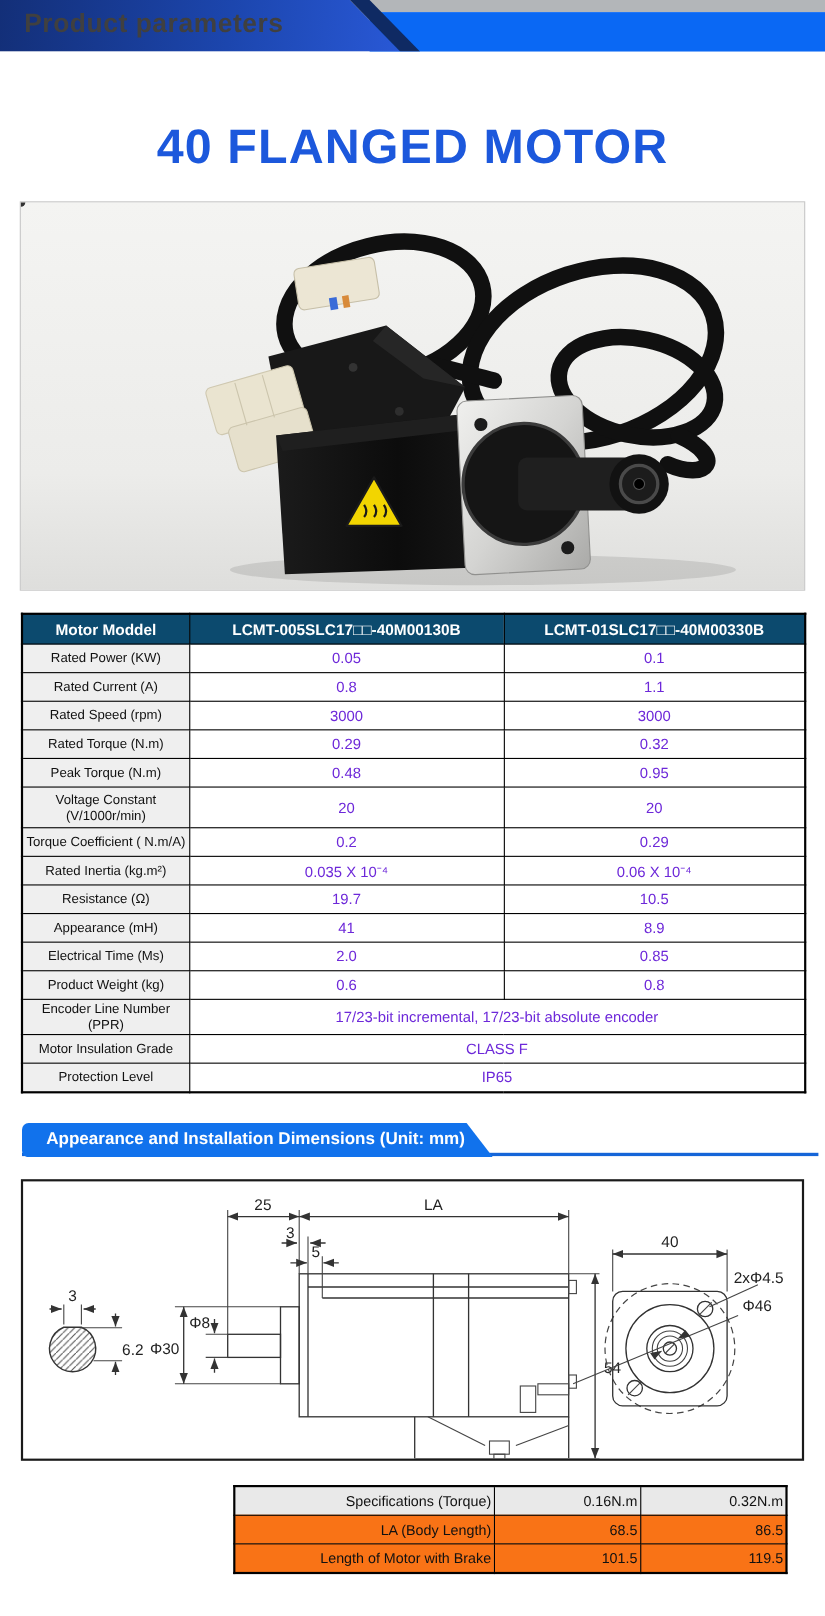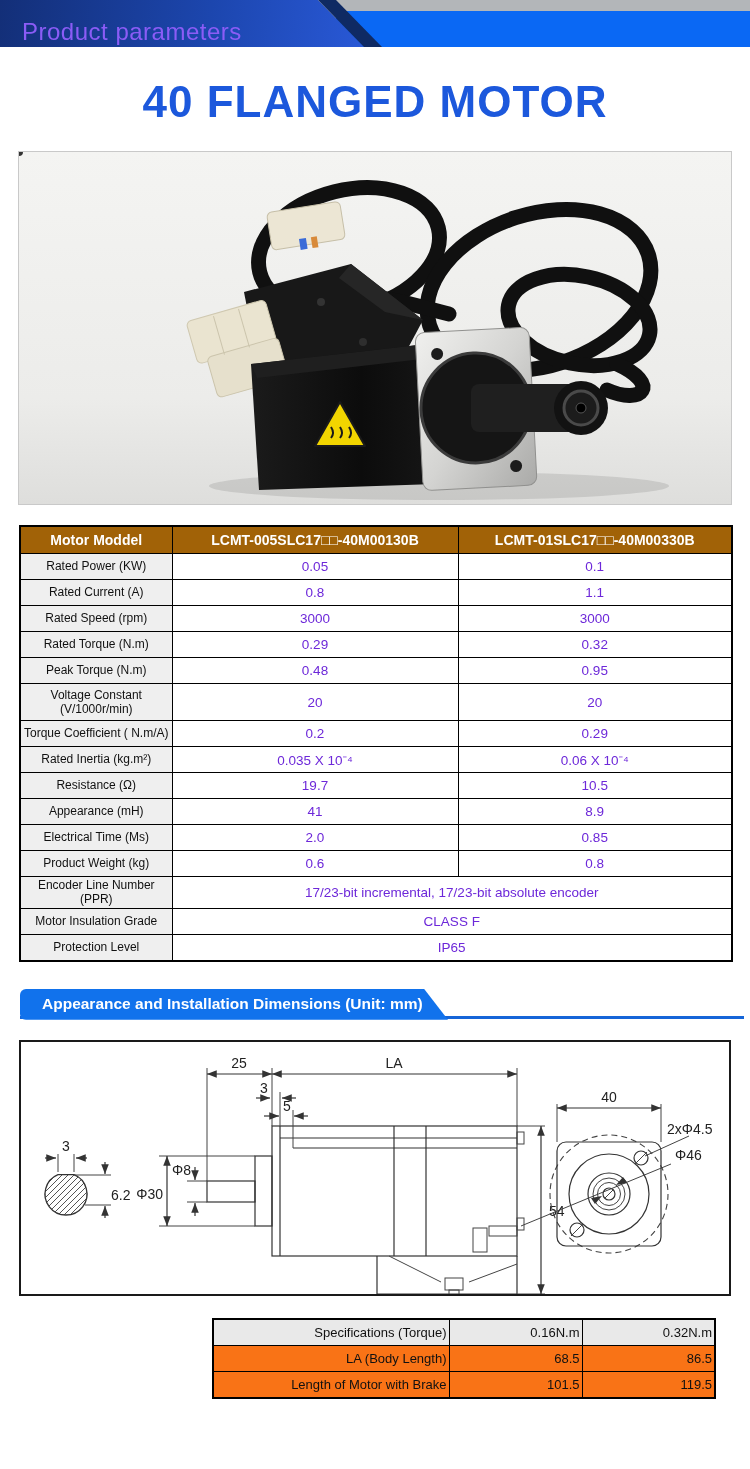--- a/index.html
+++ b/index.html
@@ -16,40 +16,40 @@
   .banner-left{
     position:absolute;left:0;top:0;width:380px;height:47px;
     background:linear-gradient(97deg,#132f78 0%,#1c46ae 55%,#2a5ada 100%);
     clip-path:polygon(0 0, 318px 0, 364px 47px, 0 47px);
   }
   .banner-wedge{
     position:absolute;left:300px;top:0;width:110px;height:47px;background:#0f2a63;
     clip-path:polygon(18px 0, 36px 0, 82px 47px, 64px 47px);
   }
   .banner-title{
-    position:absolute;left:22px;top:10px;height:47px;line-height:44px;
-    color:#8b5cf6;font-size:24px;font-weight:400;letter-spacing:.5px;
+    position:absolute;left:22px;top:0;height:47px;line-height:44px;
+    color:#404040;font-size:24px;font-weight:700;letter-spacing:.5px;
   }
   
   .page-title{
-    margin-top:26px;height:58px;line-height:58px;text-align:center;
+    margin-top:58px;height:58px;line-height:58px;text-align:center;
     color:#1c58dc;font-size:44px;font-weight:700;letter-spacing:1px;
   }
   
   .photo-box{
     width:712px;height:352px;margin:20px auto 0;border:1px solid #c9c9c9;
     box-sizing:content-box;background:#f1f1ef;
   }
   .photo-box svg{display:block;}
   
   .spec-wrap{margin:20px 0 0 19px;width:712px;}
   table{border-collapse:collapse;}
   .spec-table{width:712px;border:2px solid #000;table-layout:fixed;}
   .spec-table th,.spec-table td{border:1px solid #000;text-align:center;vertical-align:middle;padding:1px 2px;}
-  .spec-table th{background:#a16207;color:#fff;font-size:14px;font-weight:700;height:24px;}
+  .spec-table th{background:#0c4a6e;color:#fff;font-size:14px;font-weight:700;height:24px;}
   .spec-table td.lbl{background:#efefef;font-size:12px;height:23px;white-space:pre-line;line-height:1.2;color:#111;}
   .spec-table td.val{background:#fff;font-size:13.5px;color:#6d28d9;height:23px;}
   
   .dim-header{position:relative;margin-top:27px;height:31px;padding-left:28px;}
   .dim-header .underline{position:absolute;left:20px;right:6px;bottom:1px;height:3px;background:#1565d8;}
   .dim-header .chip{
     position:absolute;left:20px;top:0;width:428px;height:31px;background:#1172ec;
     border-radius:6px 3px 0 6px;
     clip-path:polygon(0 0, 404px 0, 428px 31px, 0 31px);
   }

